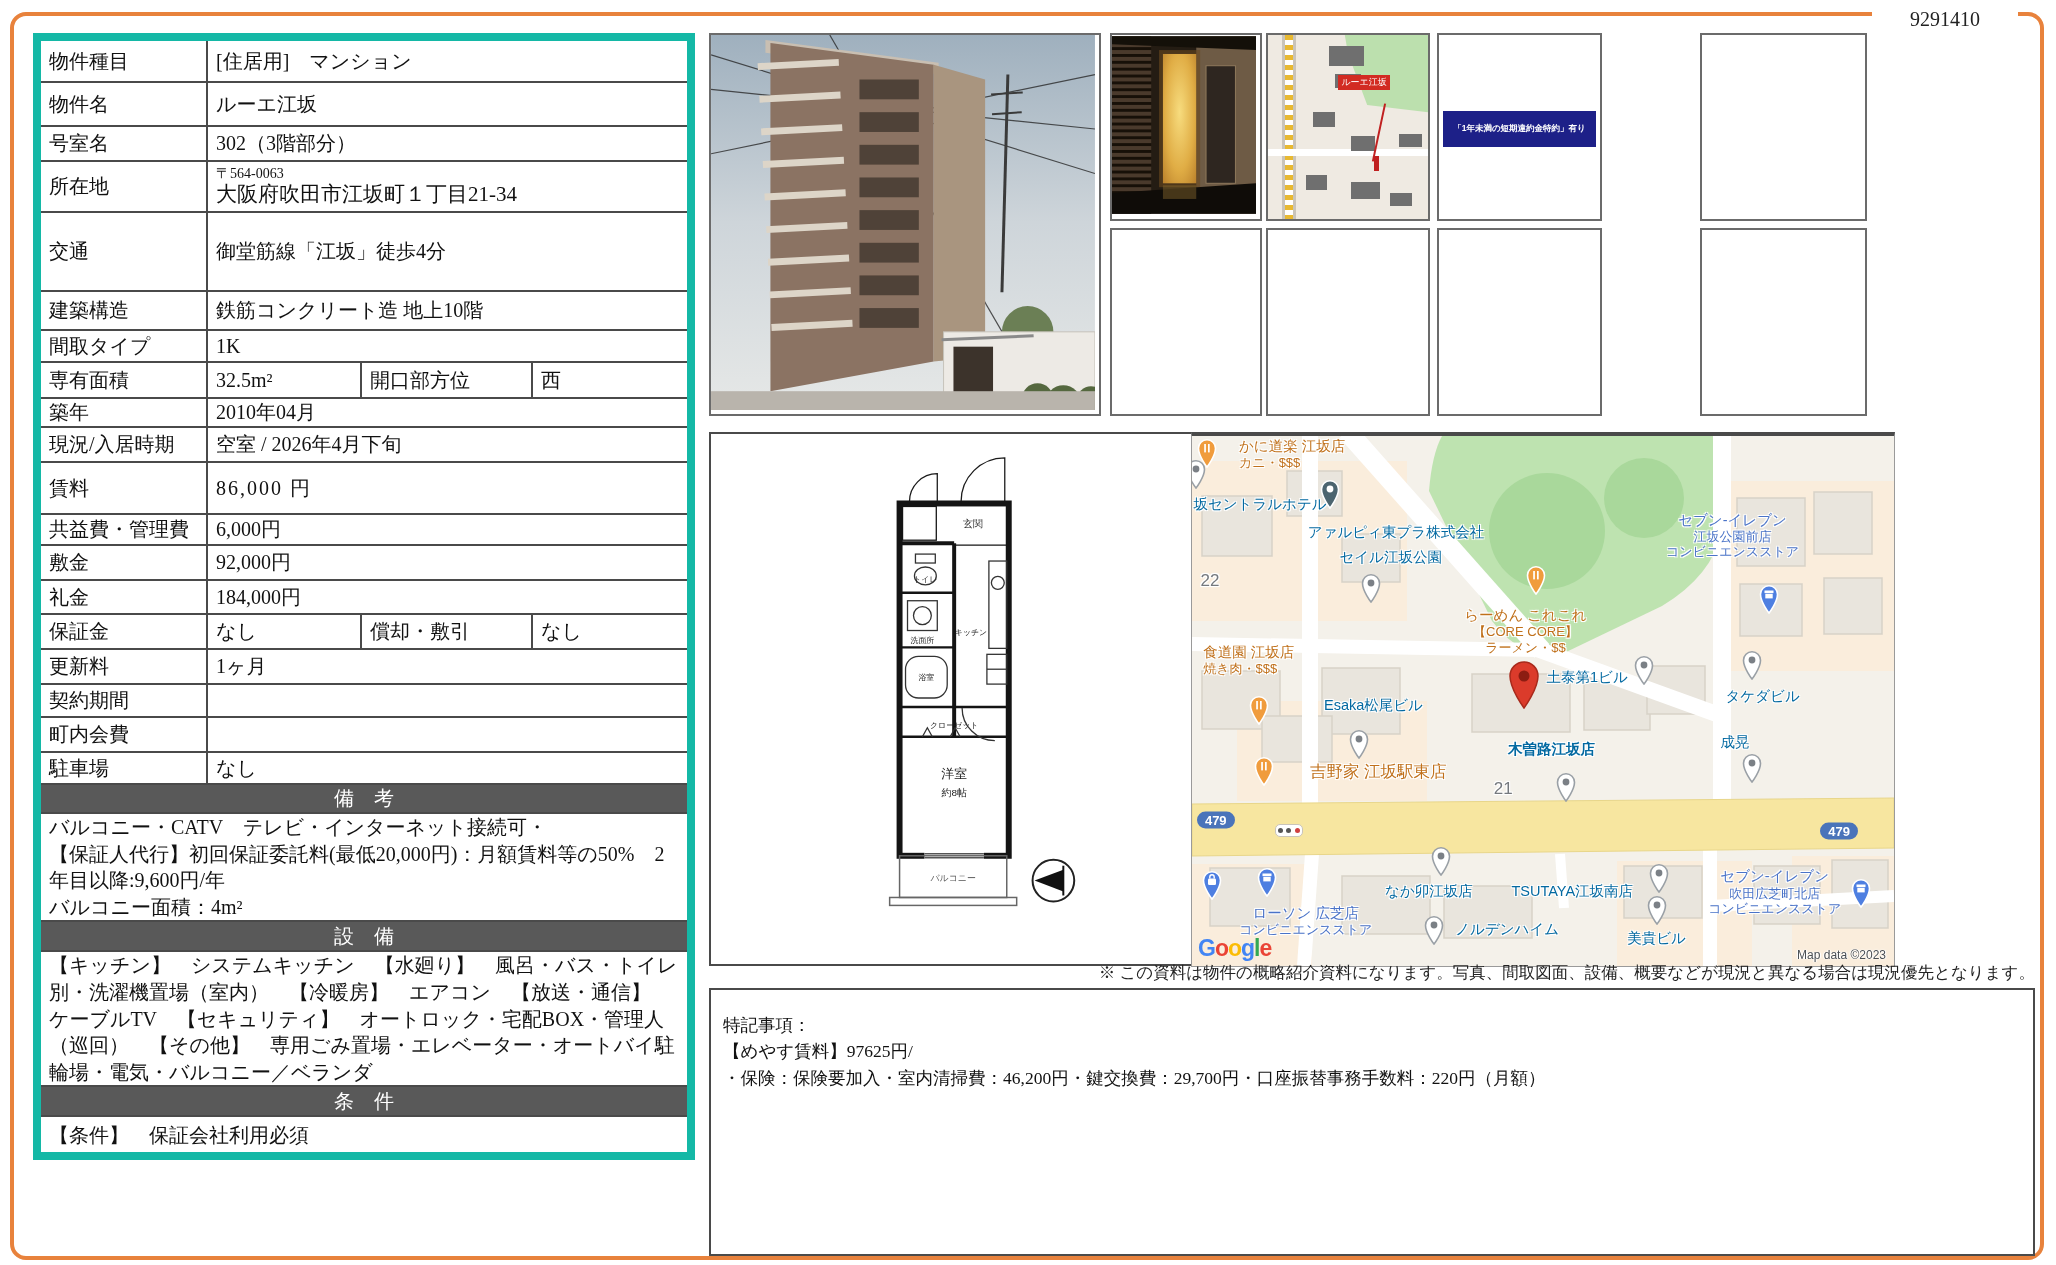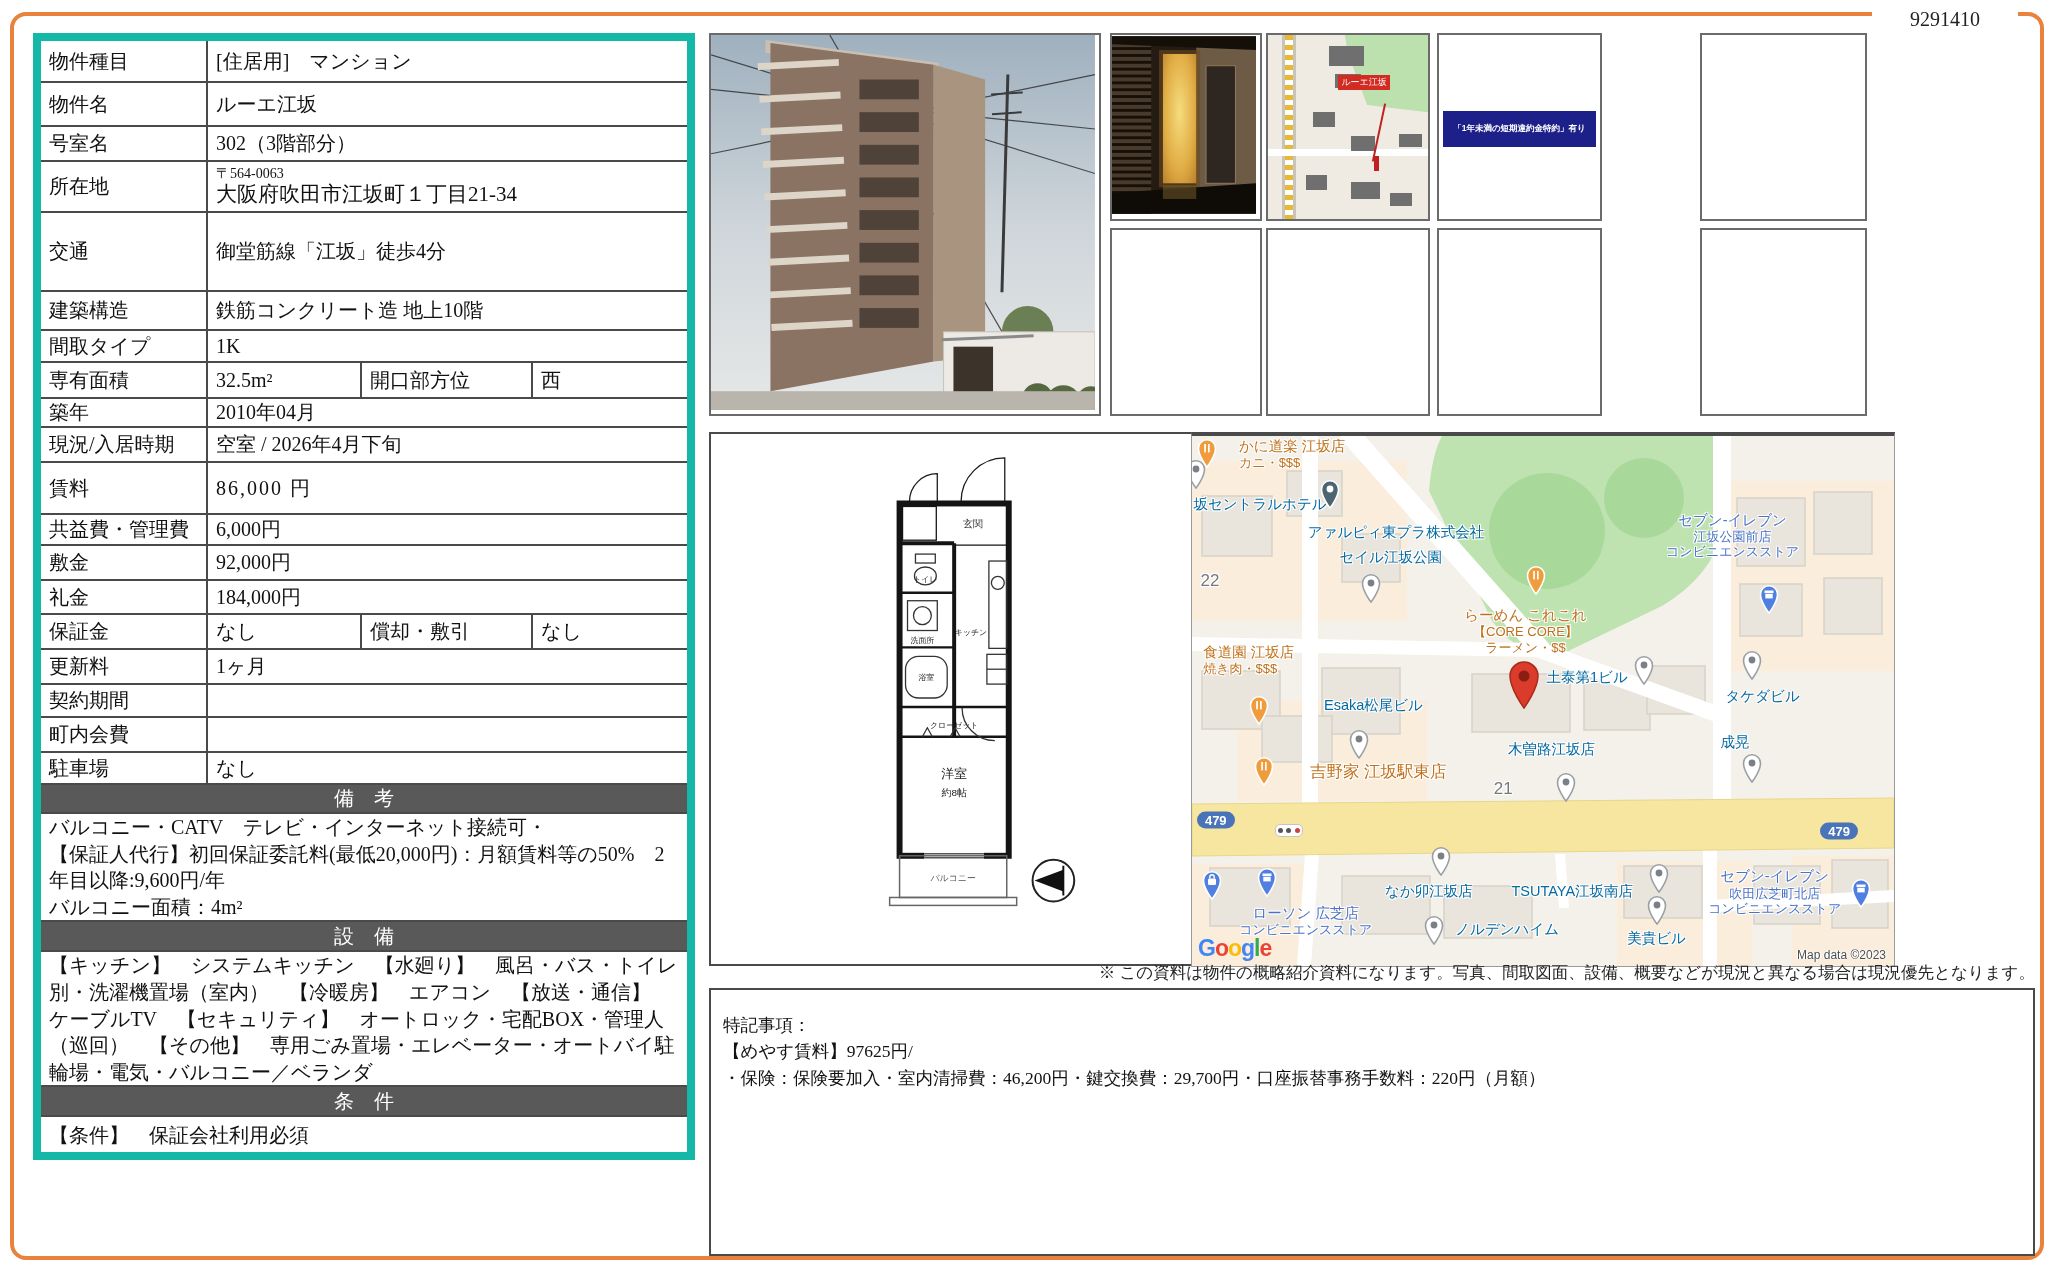--- a/index.html
+++ b/index.html
@@ -479,21 +479,21 @@
             <path d="M12 30C12 30 3.5 19 3.5 11.2A8.5 8.5 0 0 1 20.5 11.2C20.5 19 12 30 12 30Z" fill="#fff" stroke="#9AA0A6" stroke-width="1.6"></path>
             <circle cx="12" cy="11" r="3.4" fill="#7B8086"></circle>
           </svg></div>
         <div class="poi dark" style="left: 18.8%; top: 49.2%;">
           <div>Esaka松尾ビル</div>
         </div>
         <div class="pin" style="left: 53.3%; top: 69%;"><svg width="24" height="31" viewBox="0 0 24 31">
             <path d="M12 30C12 30 3.5 19 3.5 11.2A8.5 8.5 0 0 1 20.5 11.2C20.5 19 12 30 12 30Z" fill="#fff" stroke="#9AA0A6" stroke-width="1.6"></path>
             <circle cx="12" cy="11" r="3.4" fill="#7B8086"></circle>
           </svg></div>
-        <div class="poi dark" style="left: 45%; top: 57.6%;">
+        <div class="poi dark" style="left: 45%; top: 57.6%; font-weight: bold;">
           <div>木曽路江坂店</div>
         </div>
         <div class="pin" style="left: 79.8%; top: 46%;"><svg width="24" height="31" viewBox="0 0 24 31">
             <path d="M12 30C12 30 3.5 19 3.5 11.2A8.5 8.5 0 0 1 20.5 11.2C20.5 19 12 30 12 30Z" fill="#fff" stroke="#9AA0A6" stroke-width="1.6"></path>
             <circle cx="12" cy="11" r="3.4" fill="#7B8086"></circle>
           </svg></div>
         <div class="poi dark" style="left: 76%; top: 47.5%;">
           <div>タケダビル</div>
         </div>
         <div class="pin" style="left: 79.8%; top: 65.5%;"><svg width="24" height="31" viewBox="0 0 24 31">

